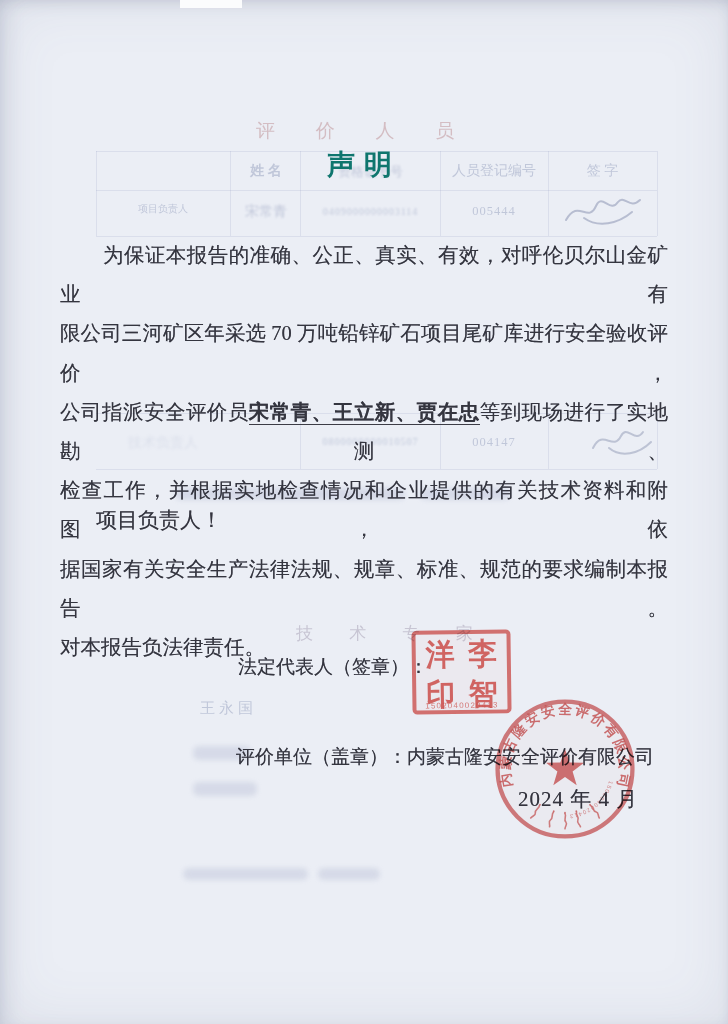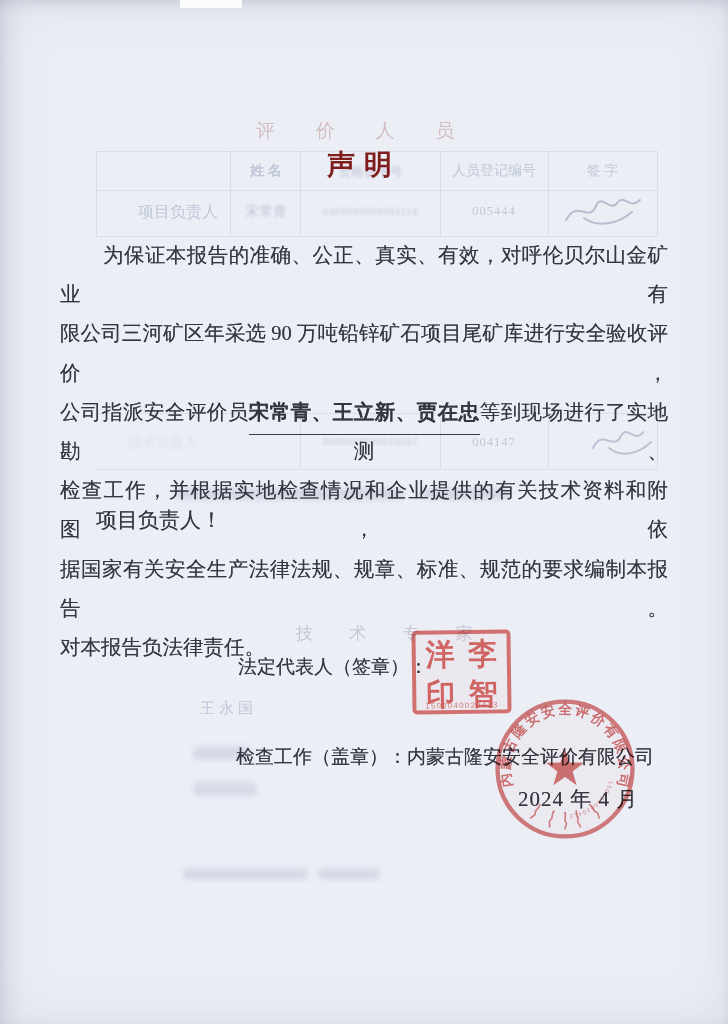--- a/index.html
+++ b/index.html
@@ -16,27 +16,27 @@
   
   .bleed{position:absolute;inset:0;pointer-events:none;}
   .bt-text{position:absolute;color:rgba(140,150,185,.45);filter:blur(.6px);white-space:nowrap;text-align:center;}
   .bt-line{position:absolute;background:rgba(130,145,185,.16);}
   .bt-bar{position:absolute;background:rgba(140,150,185,.22);border-radius:6px;filter:blur(2.5px);}
   .bt-title{left:0;width:100%;text-align:center;font-size:19px;letter-spacing:18px;
             color:rgba(186,136,140,.48);}
   .bt-digits{font-size:10px;letter-spacing:1px;}
   
   .doc-title{left:0;top:146px;width:100%;text-align:center;font-size:28px;font-weight:700;
-             letter-spacing:9px;color:#7f1d1d;}
+             letter-spacing:9px;color:#0f766e;}
   .para{left:60px;top:236px;width:608px;font-size:20.5px;line-height:39.2px;color:#34353f;
         text-shadow:0 0 .4px rgba(40,40,55,.55);}
   .jline{text-align:justify;text-align-last:justify;}
   .jline.first{text-indent:43px;}
   .lastline{text-align:left;}
-  .uline{border-bottom:1.6px solid #3c3c46;padding-bottom:11px;font-weight:600;}
+  .uline{border-bottom:1.6px solid #3c3c46;padding-bottom:1px;font-weight:600;}
   .closing{left:96px;top:506px;font-size:21px;color:#34353f;text-shadow:0 0 .4px rgba(40,40,55,.55);}
   .label{font-size:19px;color:#34353f;white-space:nowrap;text-shadow:0 0 .4px rgba(40,40,55,.55);}
   
   .pseal{left:412px;top:630px;width:99px;height:84px;border:4.5px solid rgba(220,88,82,.8);
          border-radius:5px;box-sizing:border-box;mix-blend-mode:multiply;transform:rotate(-.8deg);
          background:rgba(255,120,110,.04);}
   .pseal .grid{position:absolute;left:3px;right:3px;top:1px;bottom:13px;display:grid;
                grid-template-columns:1fr 1fr;grid-template-rows:1fr 1fr;}
   .pseal .ch{display:flex;align-items:center;justify-content:center;font-size:29px;font-weight:700;
              color:rgba(222,88,82,.88);transform:scaleY(1.05);}
@@ -67,21 +67,21 @@
     <div class="bt-line" style="left:300px;top:151px;width:1px;height:85px;"></div>
     <div class="bt-line" style="left:440px;top:151px;width:1px;height:85px;"></div>
     <div class="bt-line" style="left:548px;top:151px;width:1px;height:85px;"></div>
     <div class="bt-line" style="left:657px;top:151px;width:1px;height:85px;"></div>
 
     <div class="bt-text" style="left:232px;top:162px;width:68px;text-align:center;font-size:14px;font-weight:bold;">姓  名</div>
     <div class="bt-text" style="left:303px;top:163px;width:135px;text-align:center;font-size:13px;filter:blur(1.2px);">资格证书号</div>
     <div class="bt-text" style="left:442px;top:162px;width:104px;text-align:center;font-size:14px;">人员登记编号</div>
     <div class="bt-text" style="left:550px;top:162px;width:105px;text-align:center;font-size:14px;">签  字</div>
 
-    <div class="bt-text" style="left:113px;top:202px;width:130px;text-align:center;font-size:16px;">项目负责人</div>
+    <div class="bt-text" style="left:98px;top:202px;width:130px;text-align:center;font-size:10px;">项目负责人</div>
     <div class="bt-text" style="left:232px;top:203px;width:68px;text-align:center;font-size:14px;filter:blur(1px);">宋常青</div>
     <div class="bt-text bt-digits" style="left:303px;top:206px;width:135px;text-align:center;filter:blur(1px);">0409000000003114</div>
     <div class="bt-text" style="left:442px;top:204px;width:104px;text-align:center;font-size:12.5px;letter-spacing:1px;">005444</div>
     <svg class="sig" style="left:556px;top:182px;" width="95" height="55">
       <path d="M10,38 C22,16 32,42 40,24 C46,10 54,32 62,20 C68,12 74,28 84,18 M28,36 C42,46 62,42 76,30" fill="none" stroke="rgba(100,110,150,.38)" stroke-width="2" stroke-linecap="round"></path>
     </svg>
 
     <div class="bt-line" style="left:96px;top:413px;width:561px;height:1px;"></div>
     <div class="bt-line" style="left:96px;top:469px;width:561px;height:1px;"></div>
     <div class="bt-line" style="left:300px;top:413px;width:1px;height:56px;"></div>
@@ -103,42 +103,42 @@
     <div class="bt-bar" style="left:193px;top:746px;width:58px;height:14px;"></div>
     <div class="bt-bar" style="left:193px;top:782px;width:64px;height:14px;"></div>
     <div class="bt-bar" style="left:183px;top:868px;width:125px;height:12px;"></div>
     <div class="bt-bar" style="left:318px;top:868px;width:62px;height:12px;"></div>
   </div>
 
   <div class="abs doc-title">声明</div>
 
   <div class="abs para">
     <div class="jline first">为保证本报告的准确、公正、真实、有效，对呼伦贝尔山金矿业有</div>
-    <div class="jline">限公司三河矿区年采选 90 万吨铅锌矿石项目尾矿库进行安全验收评价，</div>
+    <div class="jline">限公司三河矿区年采选 70 万吨铅锌矿石项目尾矿库进行安全验收评价，</div>
     <div class="jline"><span>公司指派安全评价员</span><span class="uline">宋常青、王立新、贾在忠</span><span>等到现场进行了实地勘测、</span></div>
     <div class="jline">检查工作，并根据实地检查情况和企业提供的有关技术资料和附图，依</div>
     <div class="jline">据国家有关安全生产法律法规、规章、标准、规范的要求编制本报告。</div>
     <div class="lastline">对本报告负法律责任。</div>
   </div>
 
   <div class="abs closing">项目负责人！</div>
 
   <div class="abs label" style="left:238px;top:654px;">法定代表人（签章）：</div>
 
   <div class="abs pseal">
     <div class="grid">
       <div class="ch">洋</div>
       <div class="ch">李</div>
       <div class="ch">印</div>
       <div class="ch">智</div>
     </div>
     <div class="num">1502040020413</div>
   </div>
 
-  <div class="abs label" style="left:236px;top:744px;"><span>检查工作（盖章）：</span><span>内蒙古隆安安全评价有限公司</span></div>
+  <div class="abs label" style="left:236px;top:744px;"><span>评价单位（盖章）：</span><span>内蒙古隆安安全评价有限公司</span></div>
 
   <div class="abs label" style="left:518px;top:785px;font-size:21px;letter-spacing:1px;">2024 年 4 月</div>
 
   <svg class="abs cseal" viewBox="0 0 160 160">
     <defs>
       <path id="arcTop" d="M 25.5 99.8 A 58 58 0 1 1 134.5 99.8" fill="none"></path>
       <path id="arcNum" d="M 127.3 88.3 A 48 48 0 0 1 84.2 127.8" fill="none"></path>
     </defs>
     <circle cx="80" cy="80" r="71" fill="rgba(230,120,110,.03)" stroke="rgba(209,77,75,.78)" stroke-width="4.5"></circle>
     <text font-size="14.5" font-weight="bold" fill="rgba(209,77,75,.85)" letter-spacing="2.5" font-family="Liberation Serif, DejaVu Serif, serif">

